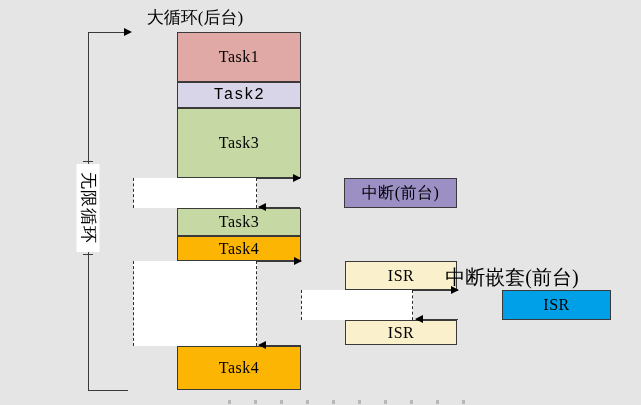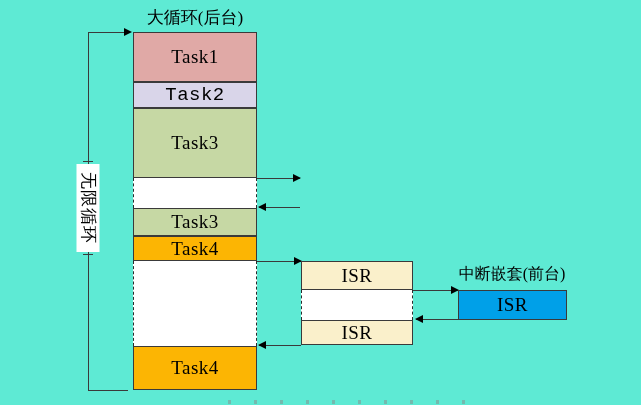--- a/index.html
+++ b/index.html
@@ -1,21 +1,21 @@
 <!DOCTYPE html>
 <html><head>
 <meta charset="utf-8">
 <style>
   html,body{margin:0;padding:0;background:#ffffff;}
   body{font-family:"Liberation Serif","DejaVu Serif",serif;color:#000;}
-  #diagram{position:relative;width:641px;height:405px;background:#5eead4;overflow:hidden;}
+  #diagram{position:relative;width:641px;height:405px;background:#e5e5e5;overflow:hidden;}
   .block{
     position:absolute;box-sizing:border-box;border:1px solid #3a3a3a;
     display:flex;align-items:center;justify-content:center;
-    font-size:19px;letter-spacing:.5px;
+    font-size:16px;letter-spacing:.5px;margin-left:44px;
   }
   .gap{
     position:absolute;box-sizing:border-box;background:#fff;
     border-left:1px dashed #2b2b2b;border-right:1px dashed #2b2b2b;
   }
   .hline{position:absolute;height:1px;background:#3a3a3a;}
   .vline{position:absolute;width:1px;background:#3a3a3a;}
   .arrow-r{position:absolute;width:0;height:0;
     border-top:4px solid transparent;border-bottom:4px solid transparent;
     border-left:8px solid #000;}
@@ -53,30 +53,31 @@
   <div class="block" style="left: 133px; top: 82px; width: 124px; height: 26px; background: rgb(217, 213, 233); font-family: Liberation Mono, monospace;">Task2</div>
   <div class="block" style="left: 133px; top: 108px; width: 124px; height: 70px; background: rgb(198, 216, 164);">Task3</div>
   <div class="gap" style="left:133px;top:178px;width:124px;height:30px;"></div>
   <div class="block" style="left: 133px; top: 208px; width: 124px; height: 28px; background: rgb(198, 216, 164);">Task3</div>
   <div class="block" style="left: 133px; top: 236px; width: 124px; height: 25px; background: rgb(252, 181, 3);">Task4</div>
   <div class="gap" style="left:133px;top:261px;width:124px;height:85px;"></div>
   <div class="block" style="left: 133px; top: 346px; width: 124px; height: 44px; background: rgb(252, 181, 3);">Task4</div>
 
   <div class="hline" style="left:257px;top:178px;width:43px;"></div>
   <div class="arrow-r" style="left:293px;top:174px;"></div>
+  <div class="block" style="left: 300px; top: 178px; width: 113px; height: 30px; background: rgb(155, 143, 196);">中断(前台)</div>
   <div class="hline" style="left:259px;top:207px;width:41px;"></div>
   <div class="arrow-l" style="left:258px;top:203px;"></div>
 
   <div class="hline" style="left:257px;top:261px;width:44px;"></div>
   <div class="arrow-r" style="left:294px;top:257px;"></div>
   <div class="block" style="left: 301px; top: 261px; width: 112px; height: 29px; background: rgb(250, 240, 203);">ISR</div>
   <div class="gap" style="left:301px;top:290px;width:112px;height:30px;"></div>
   <div class="block" style="left: 301px; top: 320px; width: 112px; height: 25px; background: rgb(250, 240, 203);">ISR</div>
 
-  <div class="title" style="left:442px;top:264px;width:140px;font-size:16px;">中断嵌套(前台)</div>
+  <div class="title" style="left:442px;top:264px;width:140px;font-size:20px;">中断嵌套(前台)</div>
   <div class="hline" style="left:413px;top:290px;width:45px;"></div>
   <div class="arrow-r" style="left:451px;top:286px;"></div>
   <div class="block" style="left: 458px; top: 290px; width: 109px; height: 30px; background: rgb(0, 160, 232);">ISR</div>
   <div class="hline" style="left:416px;top:319px;width:42px;"></div>
   <div class="arrow-l" style="left:415px;top:315px;"></div>
 
   <div class="hline" style="left:259px;top:345px;width:42px;"></div>
   <div class="arrow-l" style="left:258px;top:341px;"></div>
 
   <div class="caption-fragment"></div>

